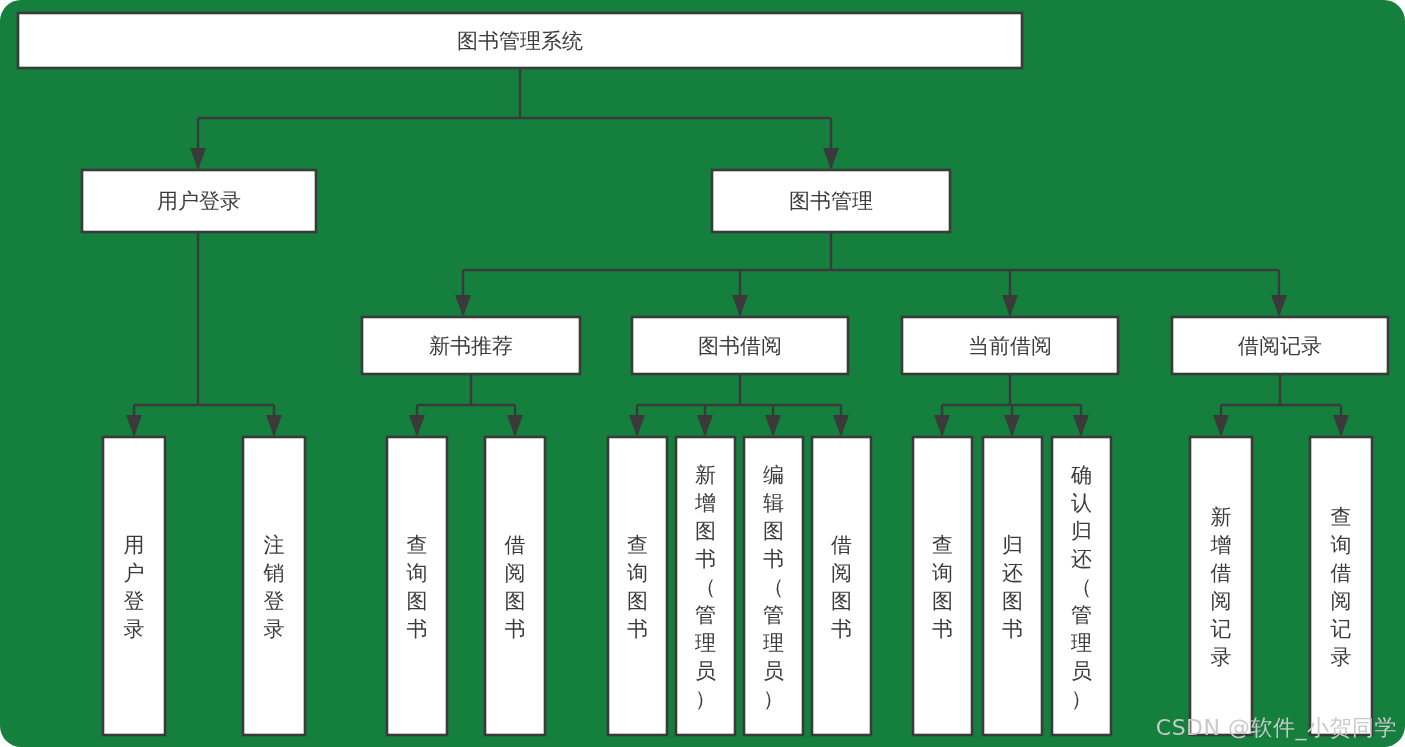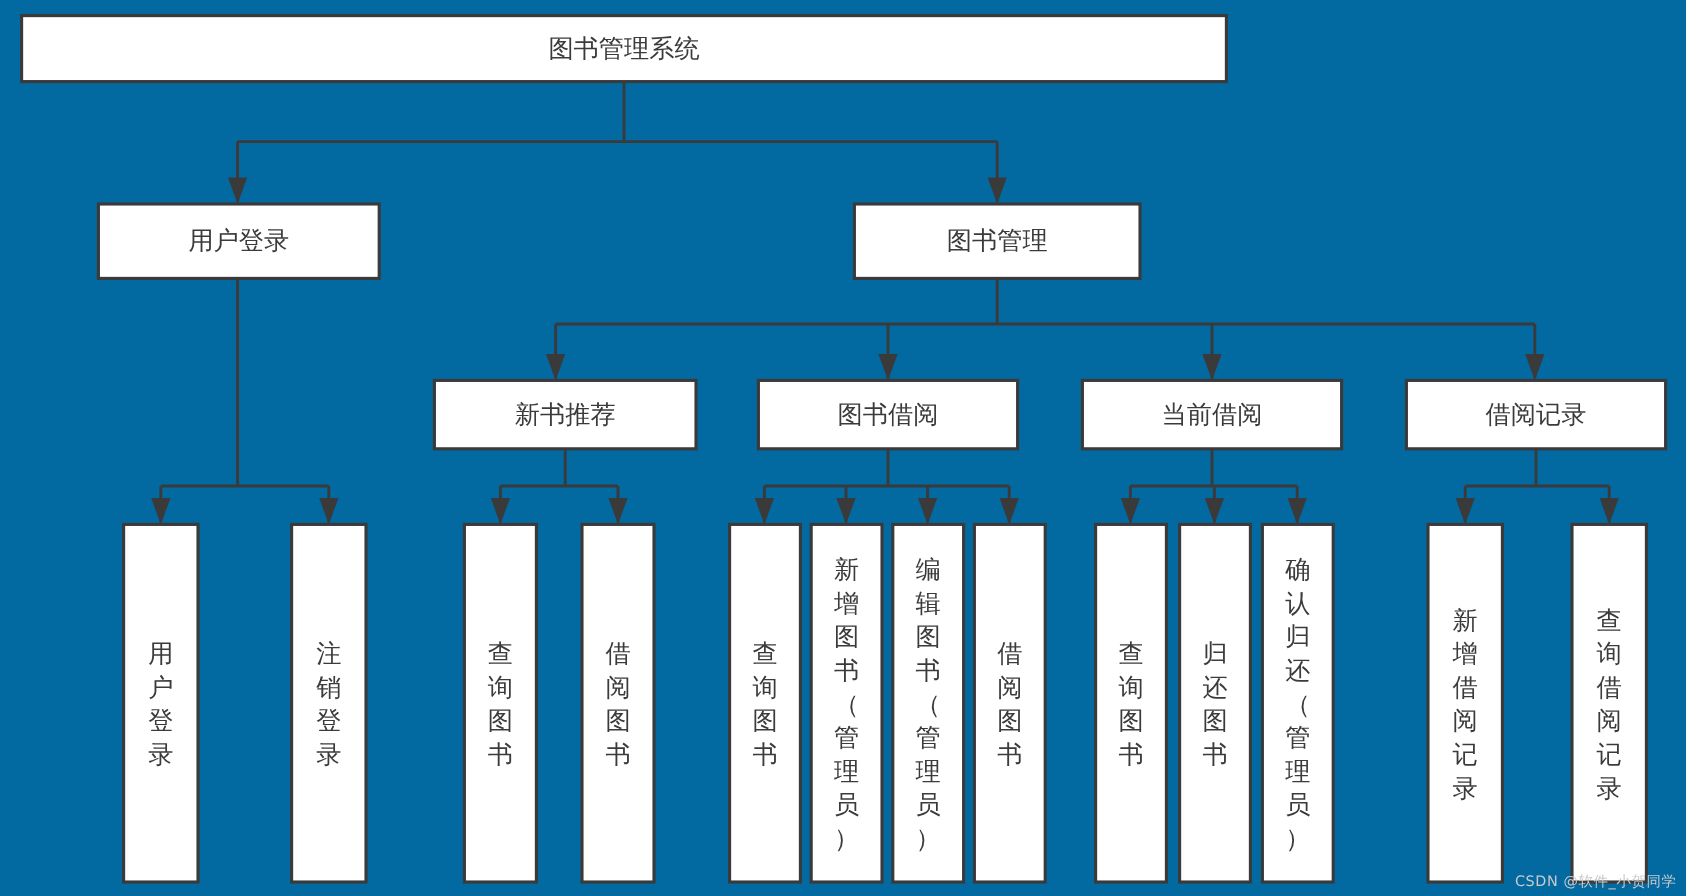--- a/index.html
+++ b/index.html
@@ -11,21 +11,22 @@
   body {
     font-family: "DejaVu Sans", "Liberation Sans", sans-serif;
     width: 1405px;
     height: 747px;
     overflow: hidden;
   }
   #diagram-root {
     position: relative;
     width: 1405px;
     height: 747px;
-    background: #0369a1;
+    background: #15803d;
+    border-radius: 21px;
   }
   svg.diagram-svg {
     position: absolute;
     left: 0;
     top: 0;
     width: 1405px;
     height: 747px;
     display: block;
   }
   .node-box {
@@ -53,21 +54,21 @@
   }
   .arrow-head {
     fill: #3a3a3a;
     stroke: none;
   }
   .watermark {
     position: absolute;
     right: 8px;
     bottom: 4px;
     color: #c9c9c9;
-    font-size: 12px;
+    font-size: 22px;
     font-family: "DejaVu Sans", "Liberation Sans", sans-serif;
     letter-spacing: 0.5px;
     white-space: nowrap;
     user-select: none;
   }
 </style>
 </head>
 <body>
 
 <div id="diagram-root">

